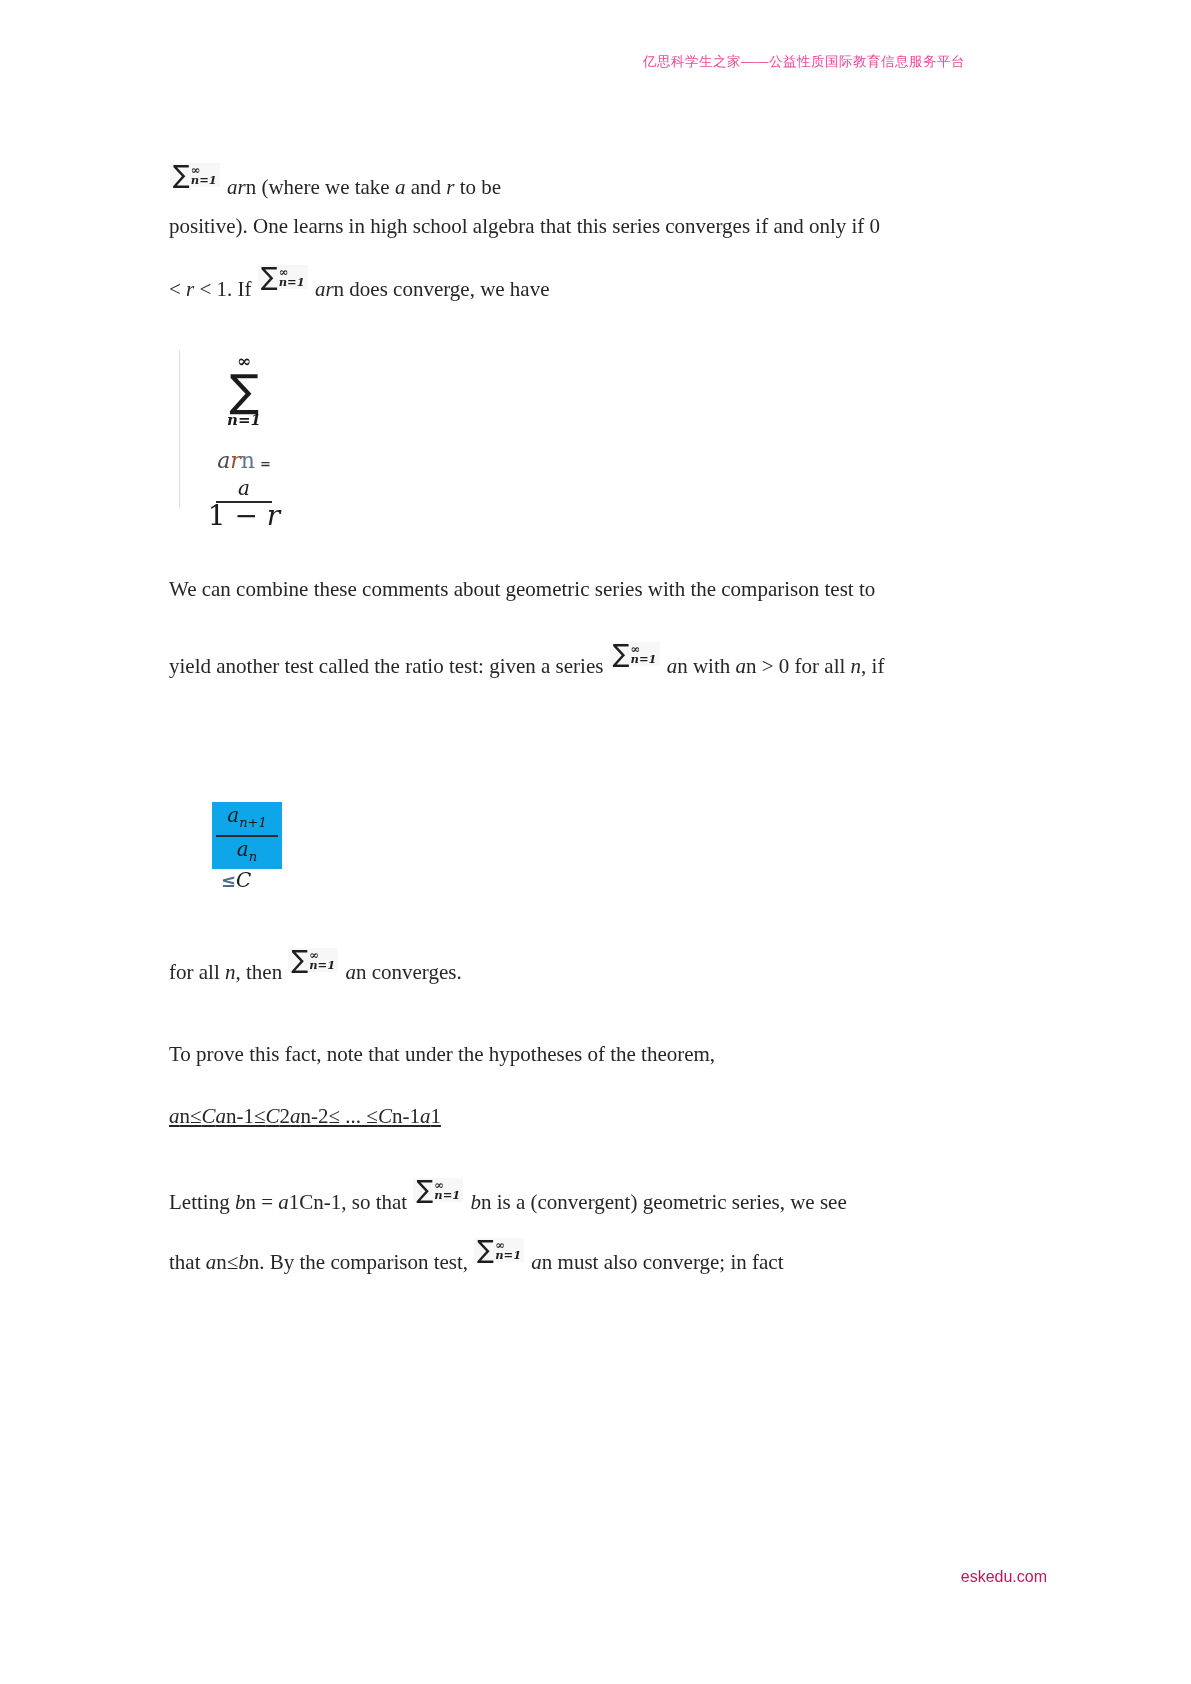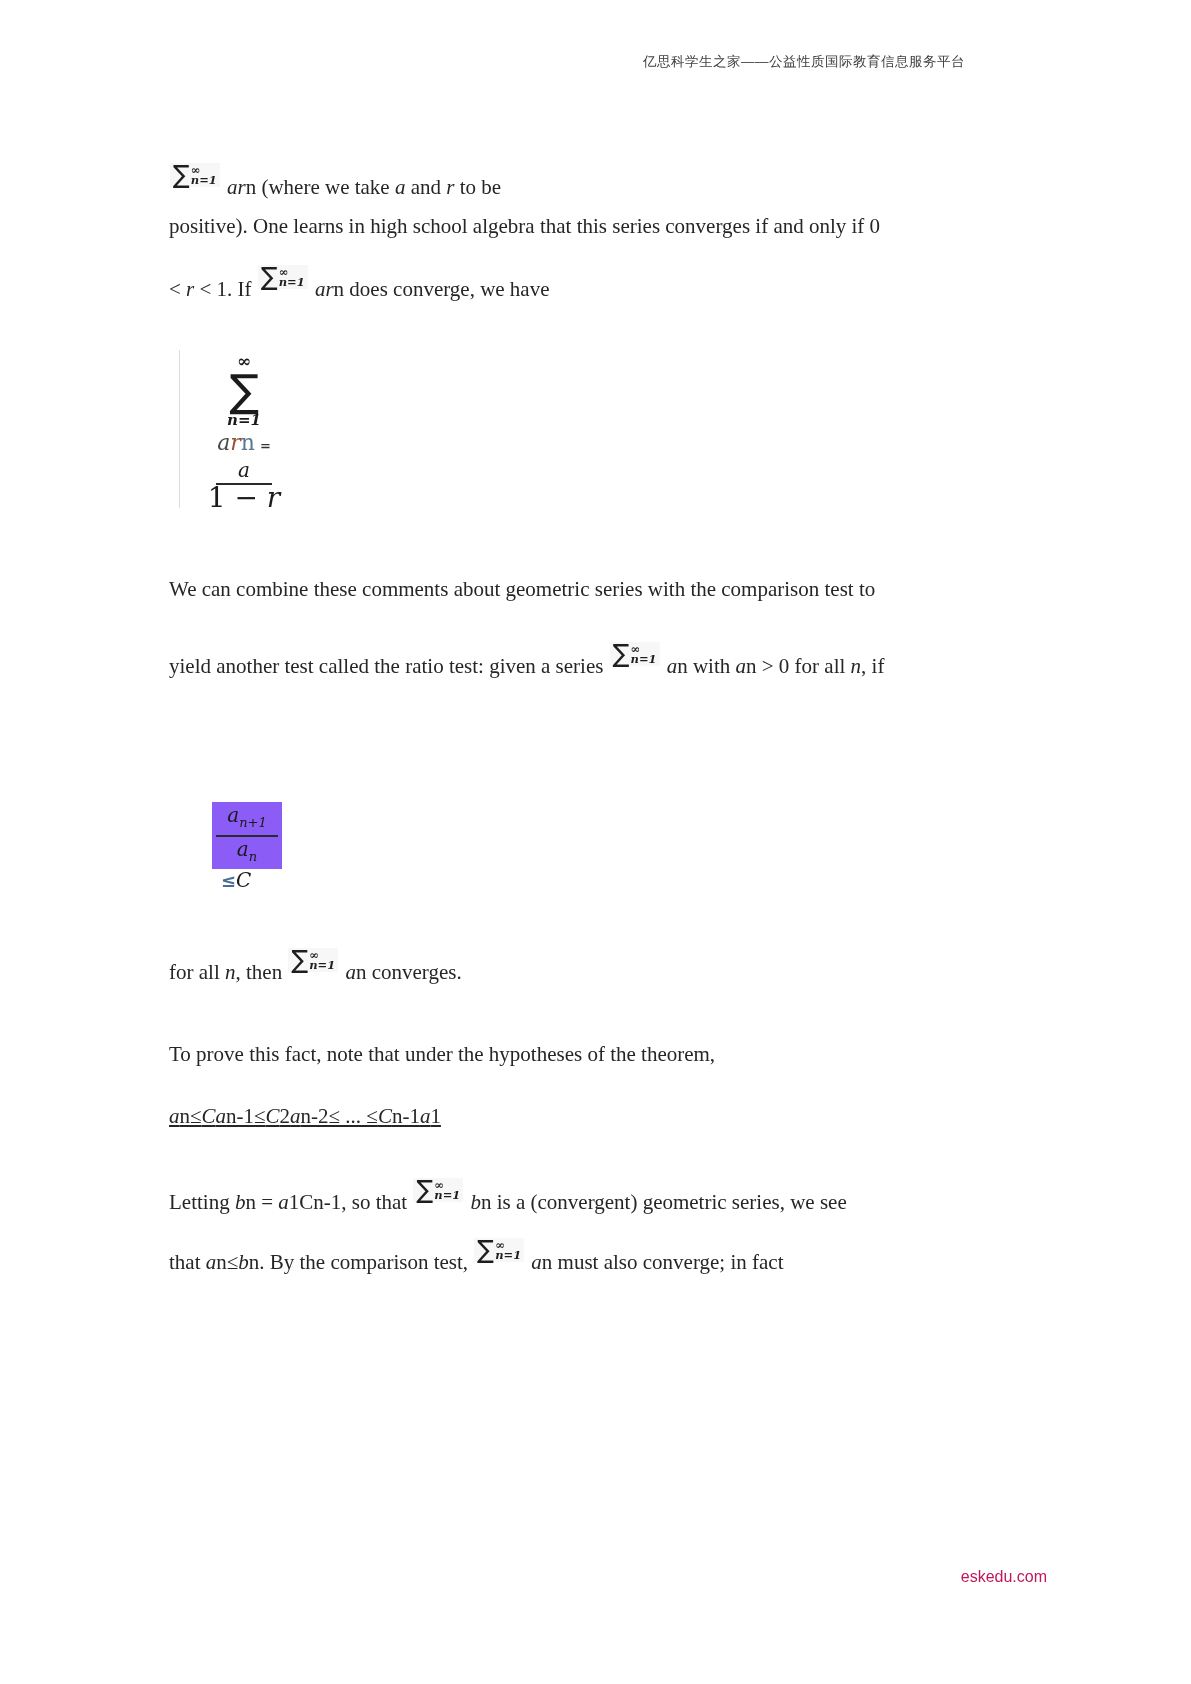--- a/index.html
+++ b/index.html
@@ -1,21 +1,21 @@
 <!DOCTYPE html>
 <html><head>
 <meta charset="utf-8">
 <style>
   html,body{margin:0;padding:0;background:#ffffff;}
   .page{position:relative;width:1191px;height:1684px;background:#fff;overflow:hidden;
         font-family:"Liberation Serif","DejaVu Serif",serif;color:#262626;}
 
   .hdr{position:absolute;top:53px;right:226px;
        font-family:"Liberation Sans","DejaVu Sans",sans-serif;
-       font-size:13.5px;color:#404040;letter-spacing:.5px;}
+       font-size:13.5px;color:#ec4899;letter-spacing:.5px;}
   .ftr{position:absolute;top:1568px;right:144px;
        font-family:"Liberation Sans","DejaVu Sans",sans-serif;
        font-size:16px;color:#be185d;}
 
   .ln{position:absolute;left:169px;font-size:21px;line-height:26px;white-space:nowrap;color:#262626;}
   .ln.center{width:853px;text-align:left;text-decoration:underline;}
   .it{font-style:italic;}
 
   
   .isum{display:inline-block;position:relative;width:58px;height:17px;}
@@ -26,33 +26,33 @@
               font-size:11.5px;line-height:10.5px;font-weight:bold;font-style:italic;
               color:#1e1e1e;font-family:"DejaVu Serif",serif;}
 
   
   .b1-line{position:absolute;left:179px;top:350px;width:1px;height:158px;background:#dcdcdc;}
   .mb1{position:absolute;left:200px;top:354px;width:88px;text-align:center;color:#1b1b1b;
        font-family:"DejaVu Serif",serif;}
   .mb1 .inf{font-size:17px;line-height:15px;font-weight:bold;}
   .mb1 .sg{font-family:"DejaVu Sans",sans-serif;font-size:44px;line-height:44px;}
   .mb1 .lim{font-size:15px;line-height:15px;font-style:italic;font-weight:bold;}
-  .mb1 .arn{font-size:22px;line-height:24px;margin-top:3px;}
+  .mb1 .arn{font-size:22px;line-height:24px;margin-top:21px;}
   .mb1 .ca{font-style:italic;color:#4a4a4a;}
   .mb1 .cr{font-style:italic;color:#96502f;}
   .mb1 .cn{color:#5b7791;}
   .mb1 .ceq{font-size:13px;font-weight:bold;color:#333;margin-left:5px;}
   .mb1 .num{font-size:20px;line-height:20px;font-style:italic;margin-top:2px;}
   .mb1 .bar{width:56px;height:2px;background:#2a2a2a;margin:3px auto 2px auto;}
   .mb1 .den{font-size:28px;line-height:21px;}
 
   
   .mb2{position:absolute;left:212px;top:802px;width:70px;color:#1b1b1b;
        font-family:"DejaVu Serif",serif;text-align:center;}
-  .mb2 .fr{background:#8b5cf6;padding:2px 4px 1px 4px;}
+  .mb2 .fr{background:#0ea5e9;padding:2px 4px 1px 4px;}
   .mb2 .num,.mb2 .den{font-size:20px;line-height:23px;}
   .mb2 .bar{height:2px;background:#2a2a2a;margin:1px 0 1px 0;}
   .mb2 .leq{font-size:20px;line-height:23px;text-align:left;padding-left:9px;}
   .mb2 .le{color:#4d6c94;font-weight:bold;font-size:18px;}
   .sub{font-size:13px;font-style:italic;vertical-align:-5px;}
 </style>
 </head>
 <body>
 
 <div class="page">

